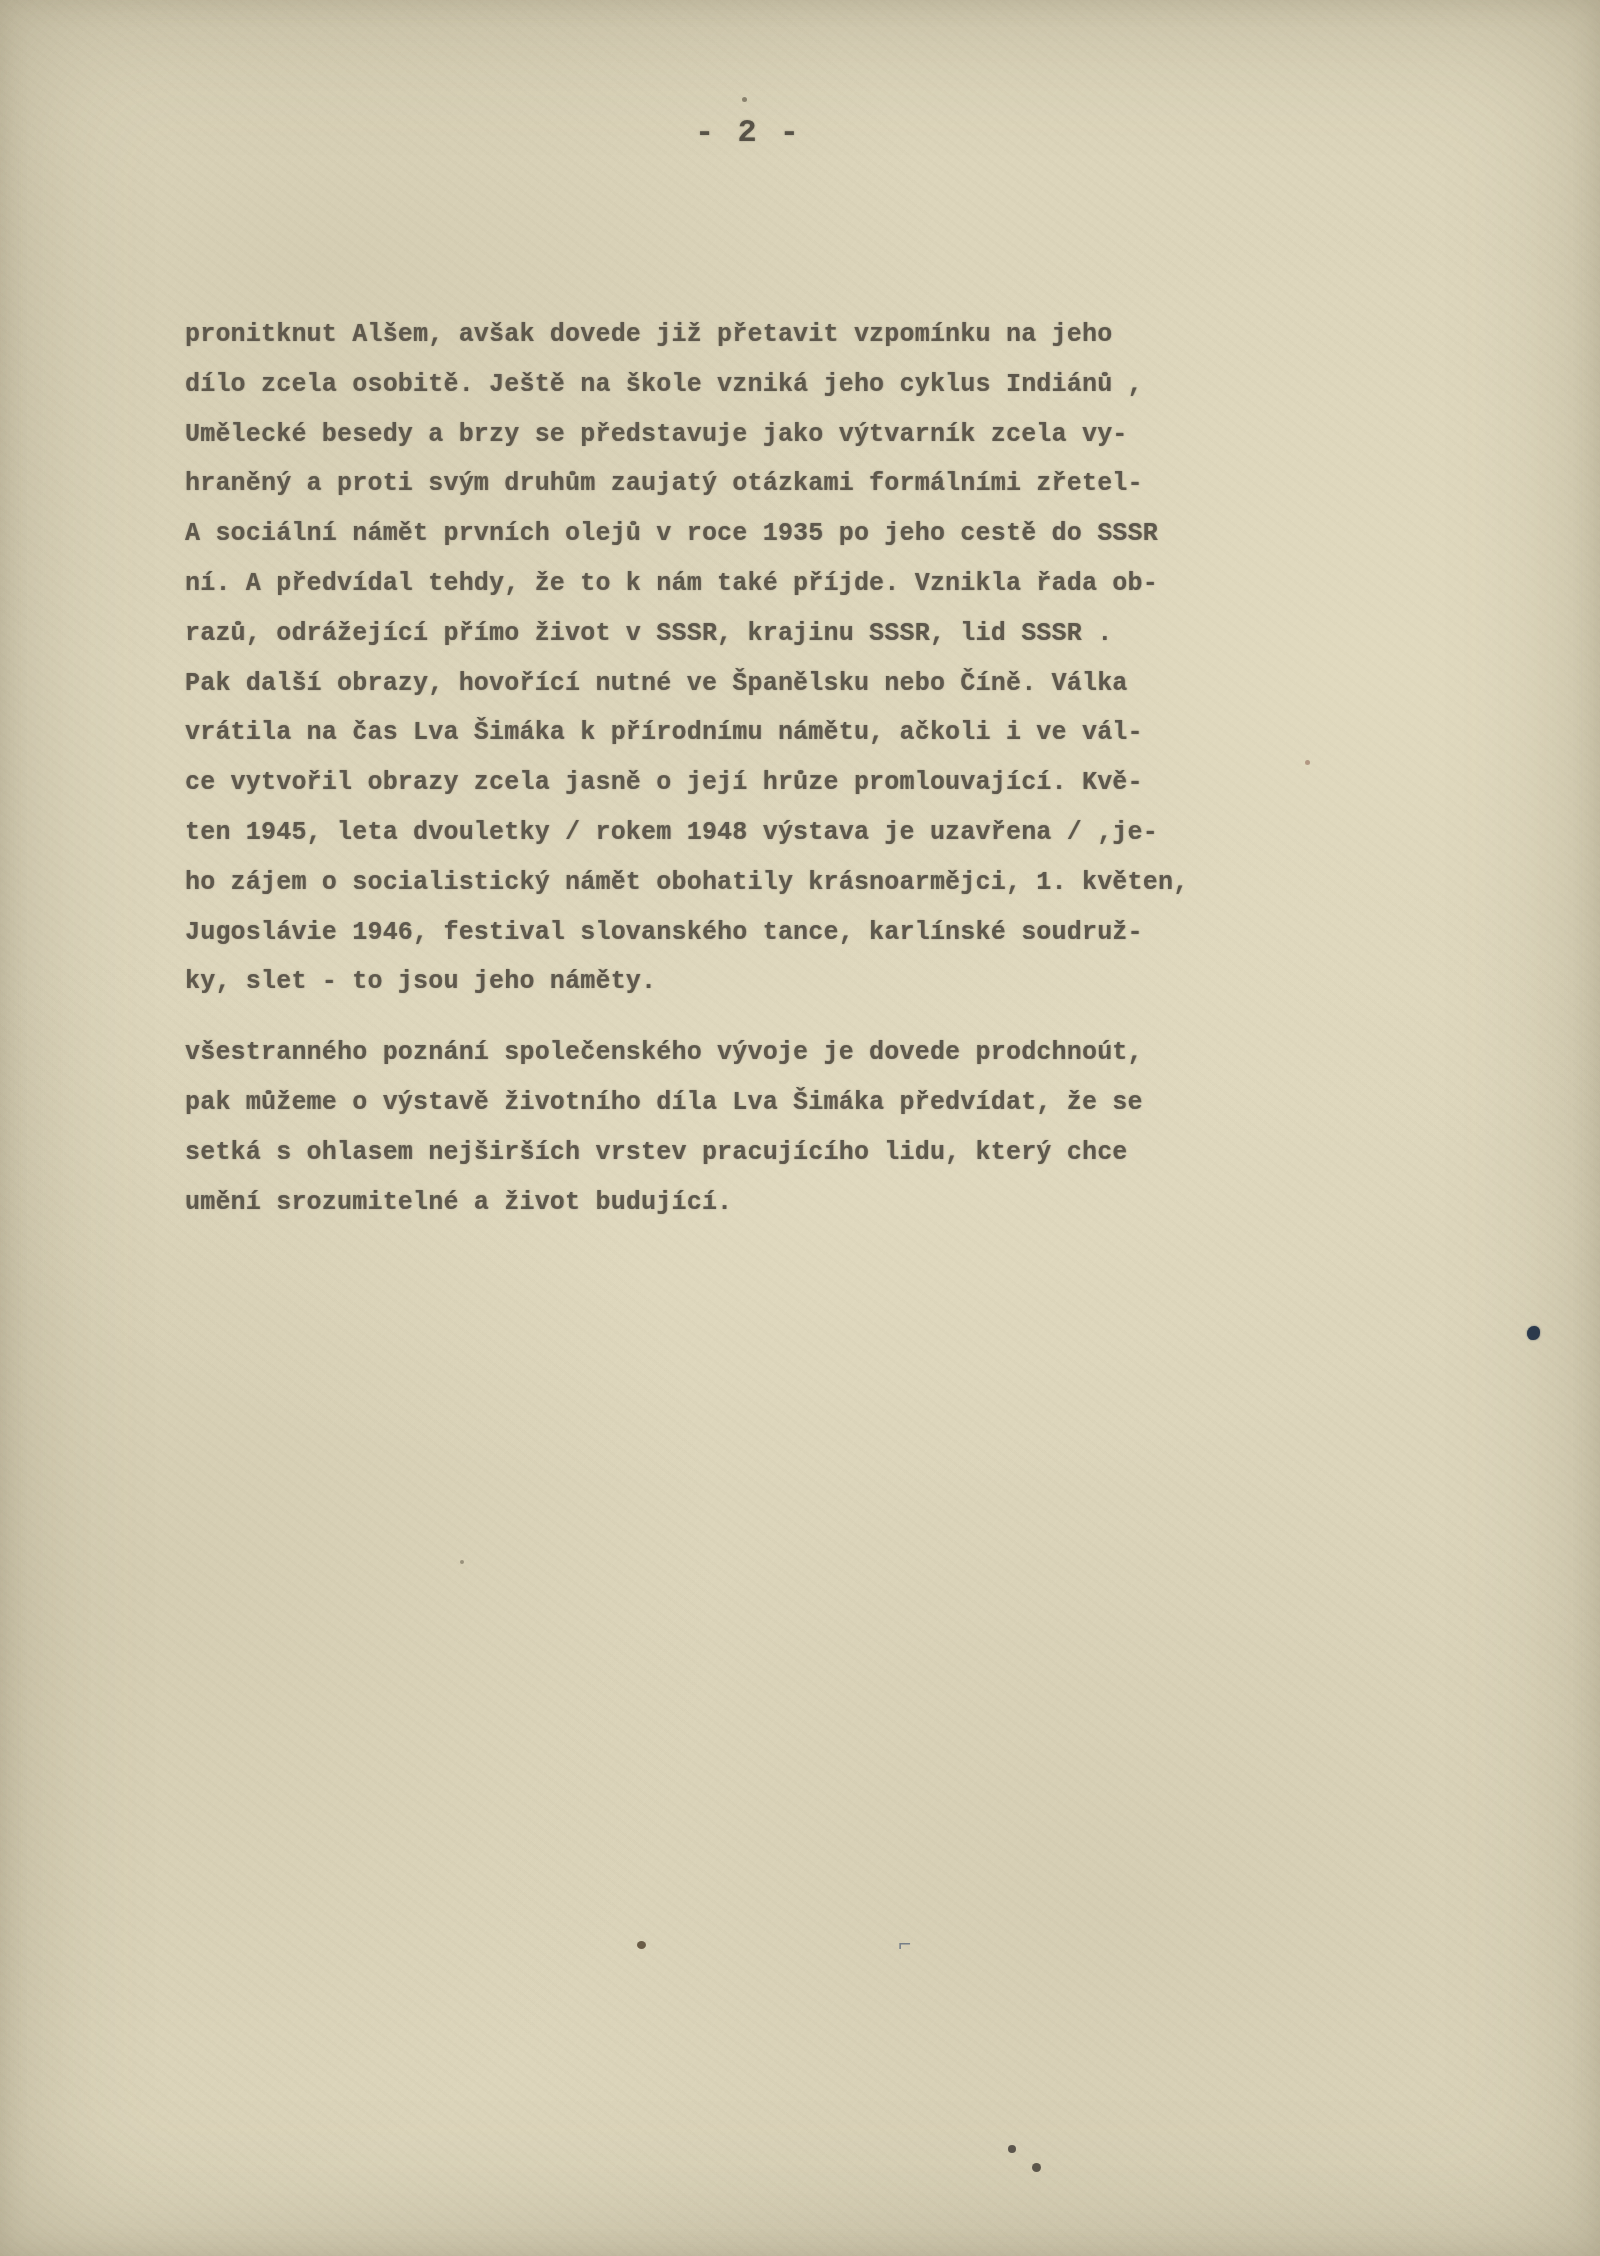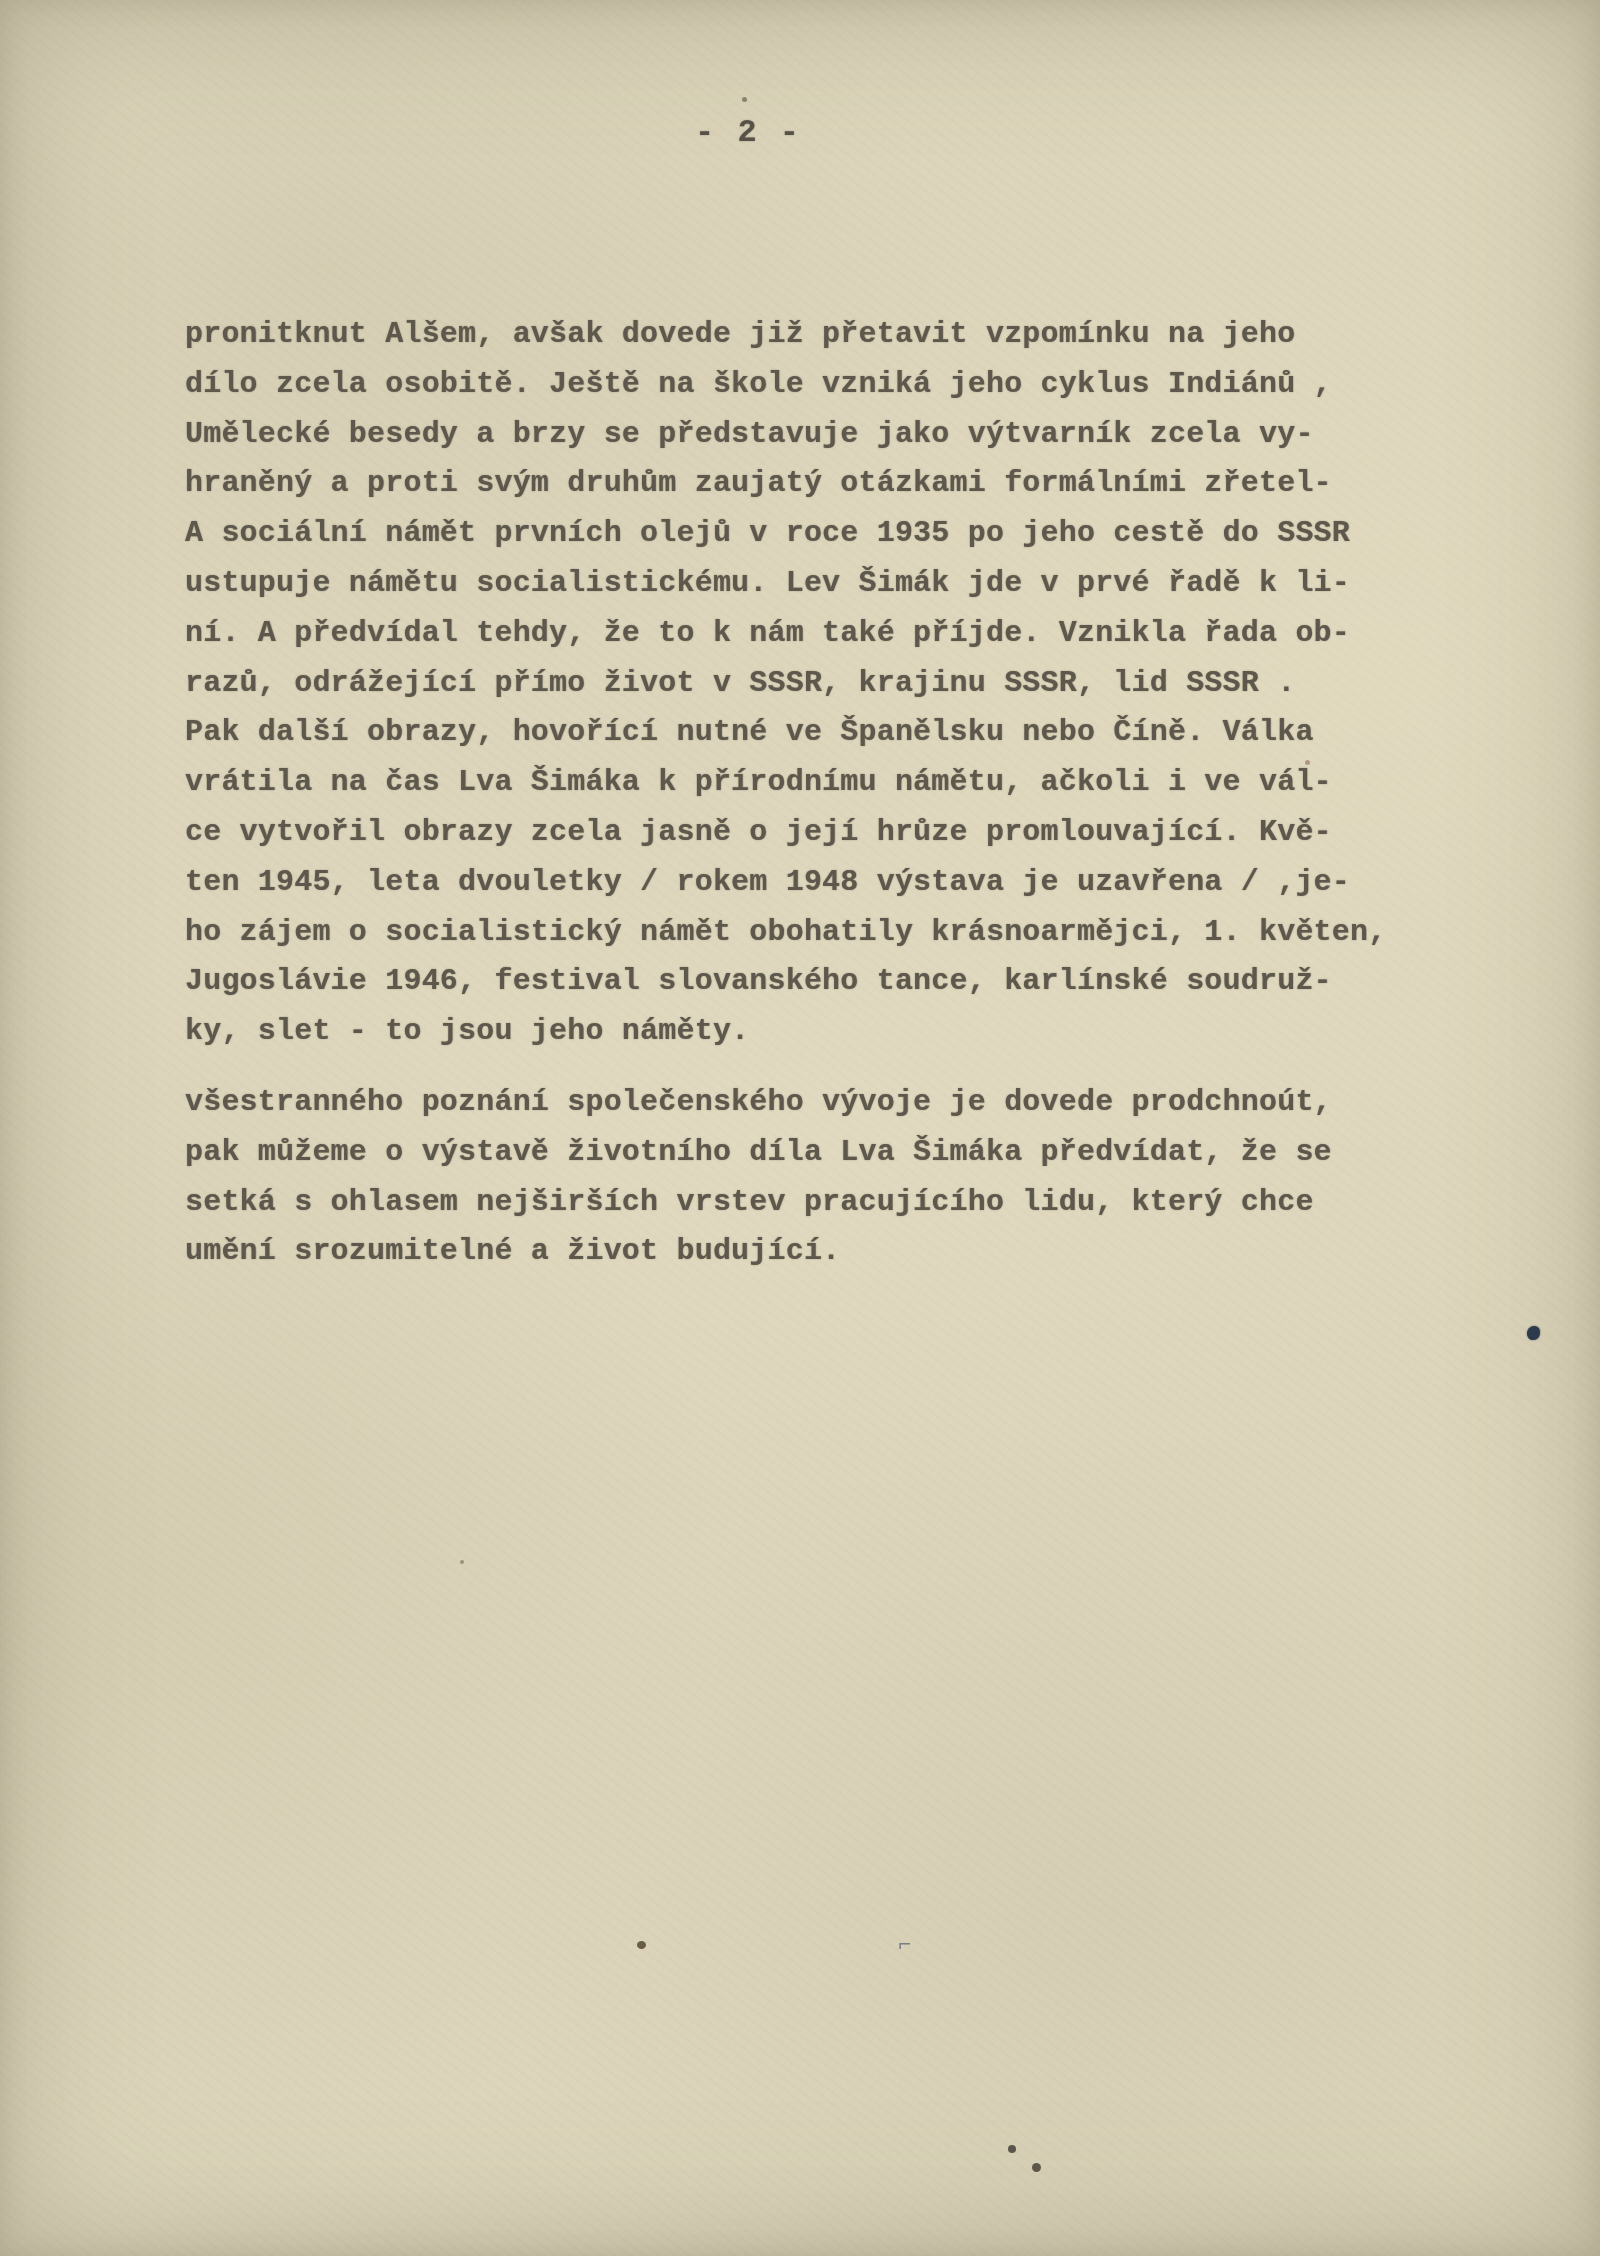--- a/index.html
+++ b/index.html
@@ -27,21 +27,21 @@
     font-size:32px;font-weight:bold;letter-spacing:2px;
     color:#575247;text-shadow:0 0 2px rgba(87,82,71,0.45);
     white-space:pre;
   }
   .doc-body{
     position:absolute;left:185px;top:310px;width:1360px;
   }
   .para{margin:0 0 21px 0;}
   .line{
     white-space:pre;
-    font-size:30px;line-height:49.8px;font-weight:bold;
+    font-size:25px;line-height:49.8px;font-weight:bold;
     color:#5e584c;
     text-shadow:0 0 1.6px rgba(94,88,76,0.55), 0.6px 0.4px 0 rgba(94,88,76,0.18);
     letter-spacing:0.2px;
   }
   
   .ink-blob{
     position:absolute;left:1527px;top:1326px;width:13px;height:14px;
     background:#2c3a4c;border-radius:60% 45% 55% 50%;
     box-shadow:0 0 2px rgba(44,58,76,0.7);
   }
@@ -65,21 +65,20 @@
 
 <div class="page-number">- 2 -</div>
 
 <div class="doc-body">
     <div class="para">
       <div class="line">pronitknut Alšem, avšak dovede již přetavit vzpomínku na jeho</div>
       <div class="line">dílo zcela osobitě. Ještě na škole vzniká jeho cyklus Indiánů ,</div>
       <div class="line">Umělecké besedy a brzy se představuje jako výtvarník zcela vy-</div>
       <div class="line">hraněný a proti svým druhům zaujatý otázkami formálními zřetel-</div>
       <div class="line">A sociální námět prvních olejů v roce 1935 po jeho cestě do SSSR</div>
-      <div class="line">ustupuje námětu socialistickému. Lev Šimák jde v prvé řadě k li-</div>
       <div class="line">ní. A předvídal tehdy, že to k nám také příjde. Vznikla řada ob-</div>
       <div class="line">razů, odrážející přímo život v SSSR, krajinu SSSR, lid SSSR .</div>
       <div class="line">Pak další obrazy, hovořící nutné ve Španělsku nebo Číně. Válka</div>
       <div class="line">vrátila na čas Lva Šimáka k přírodnímu námětu, ačkoli i ve vál-</div>
       <div class="line">ce vytvořil obrazy zcela jasně o její hrůze promlouvající. Kvě-</div>
       <div class="line">ten 1945, leta dvouletky / rokem 1948 výstava je uzavřena / ,je-</div>
       <div class="line">ho zájem o socialistický námět obohatily krásnoarmějci, 1. květen,</div>
       <div class="line">Jugoslávie 1946, festival slovanského tance, karlínské soudruž-</div>
       <div class="line">ky, slet - to jsou jeho náměty.</div>
     </div>

